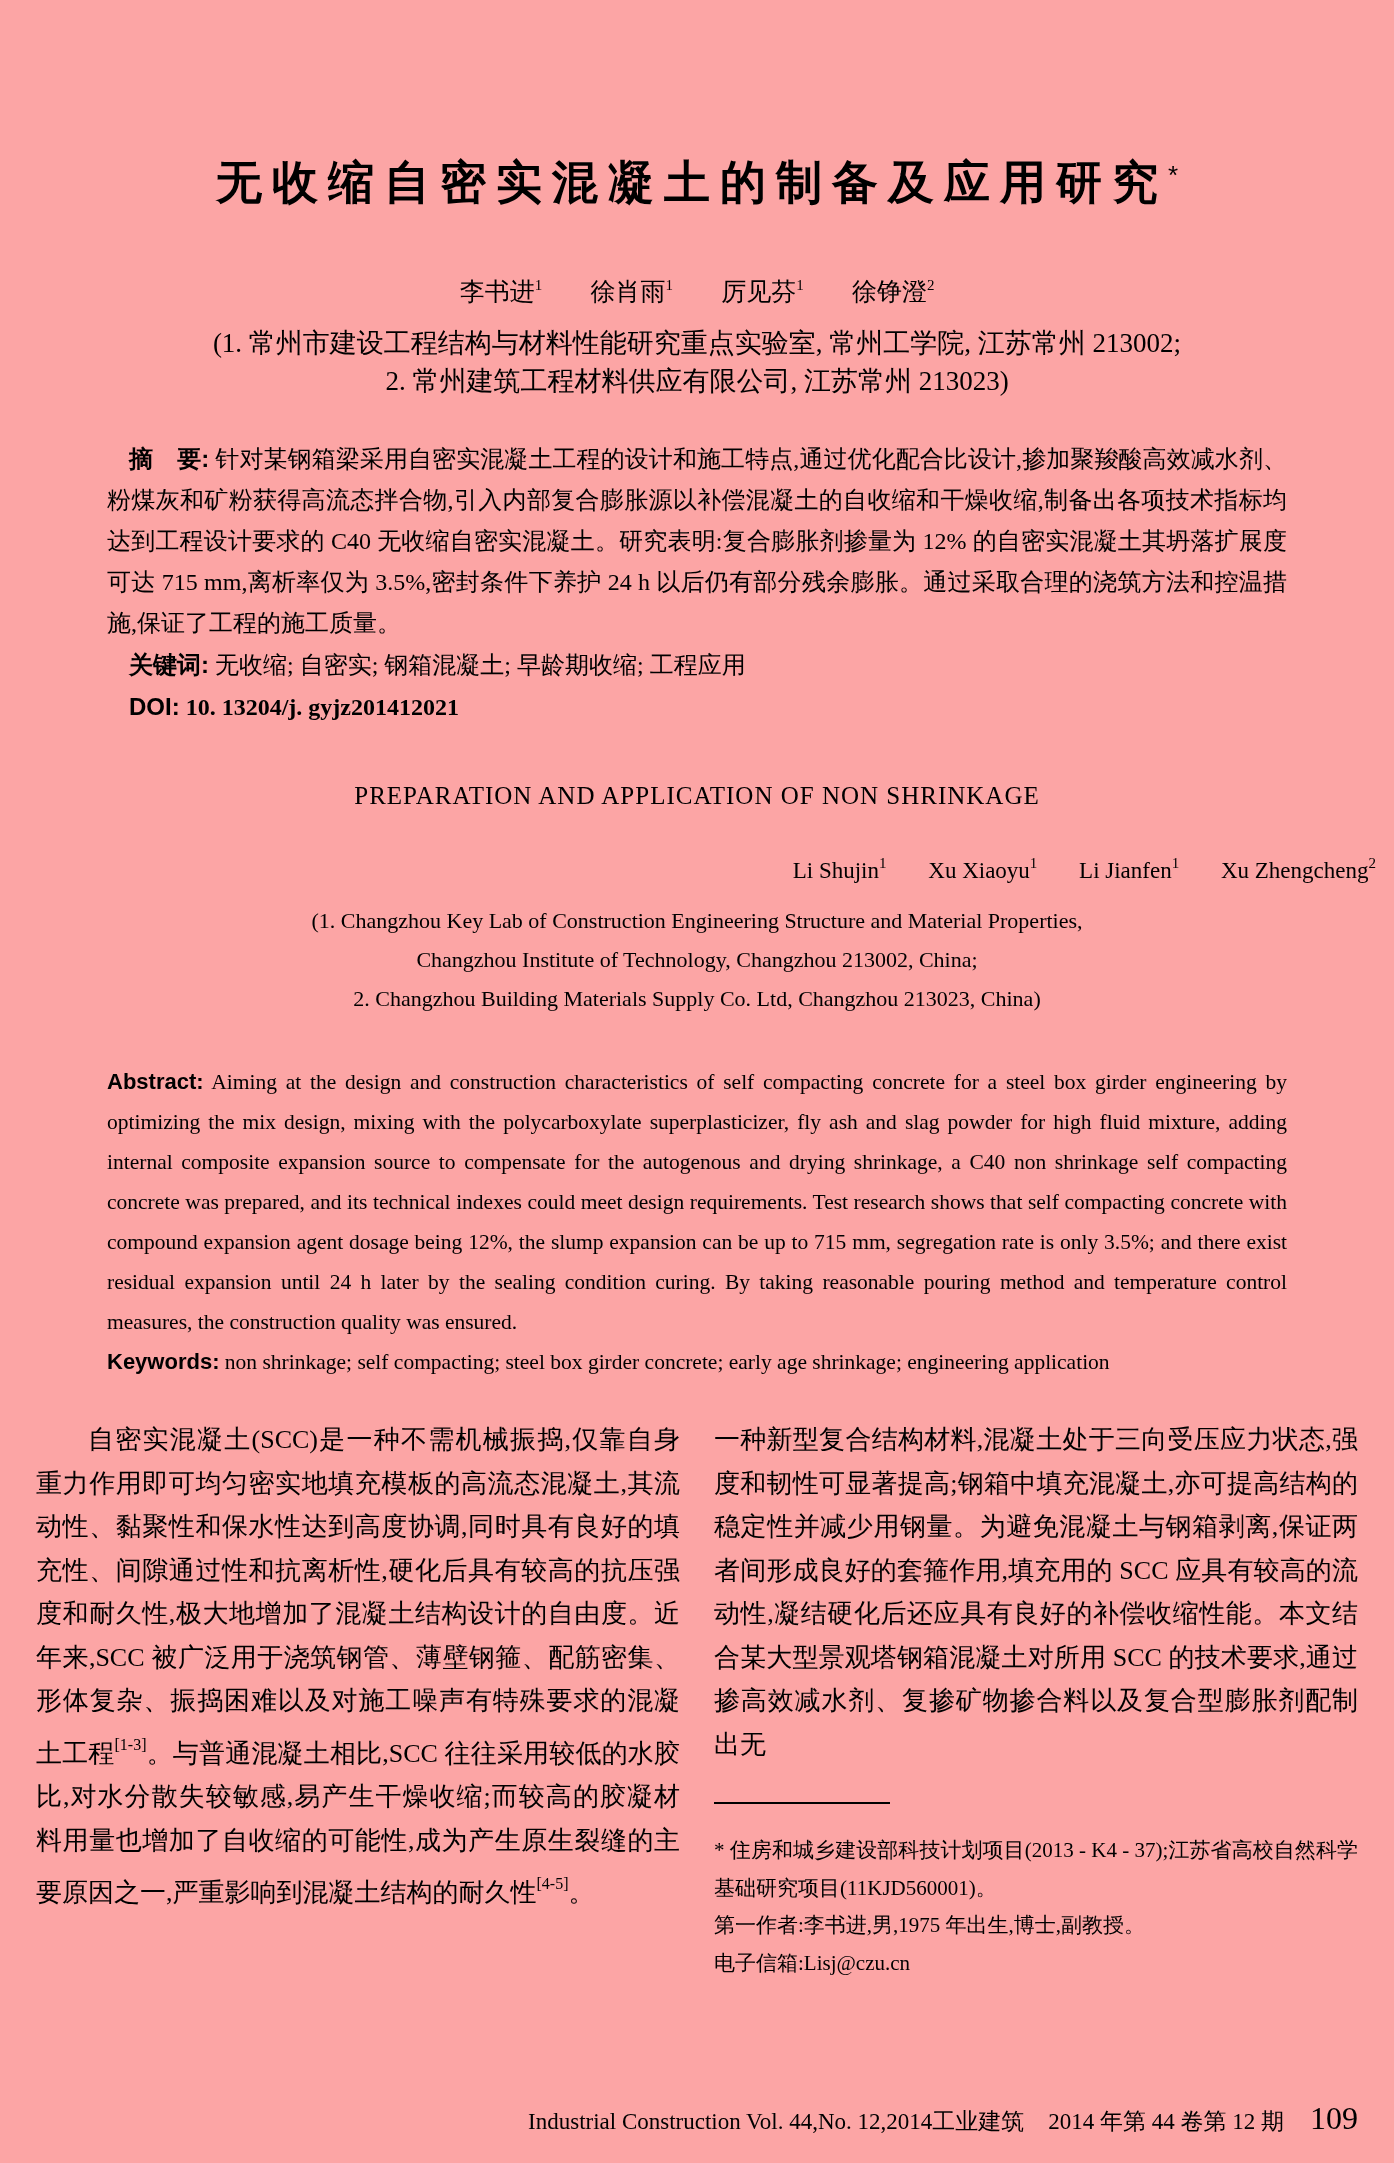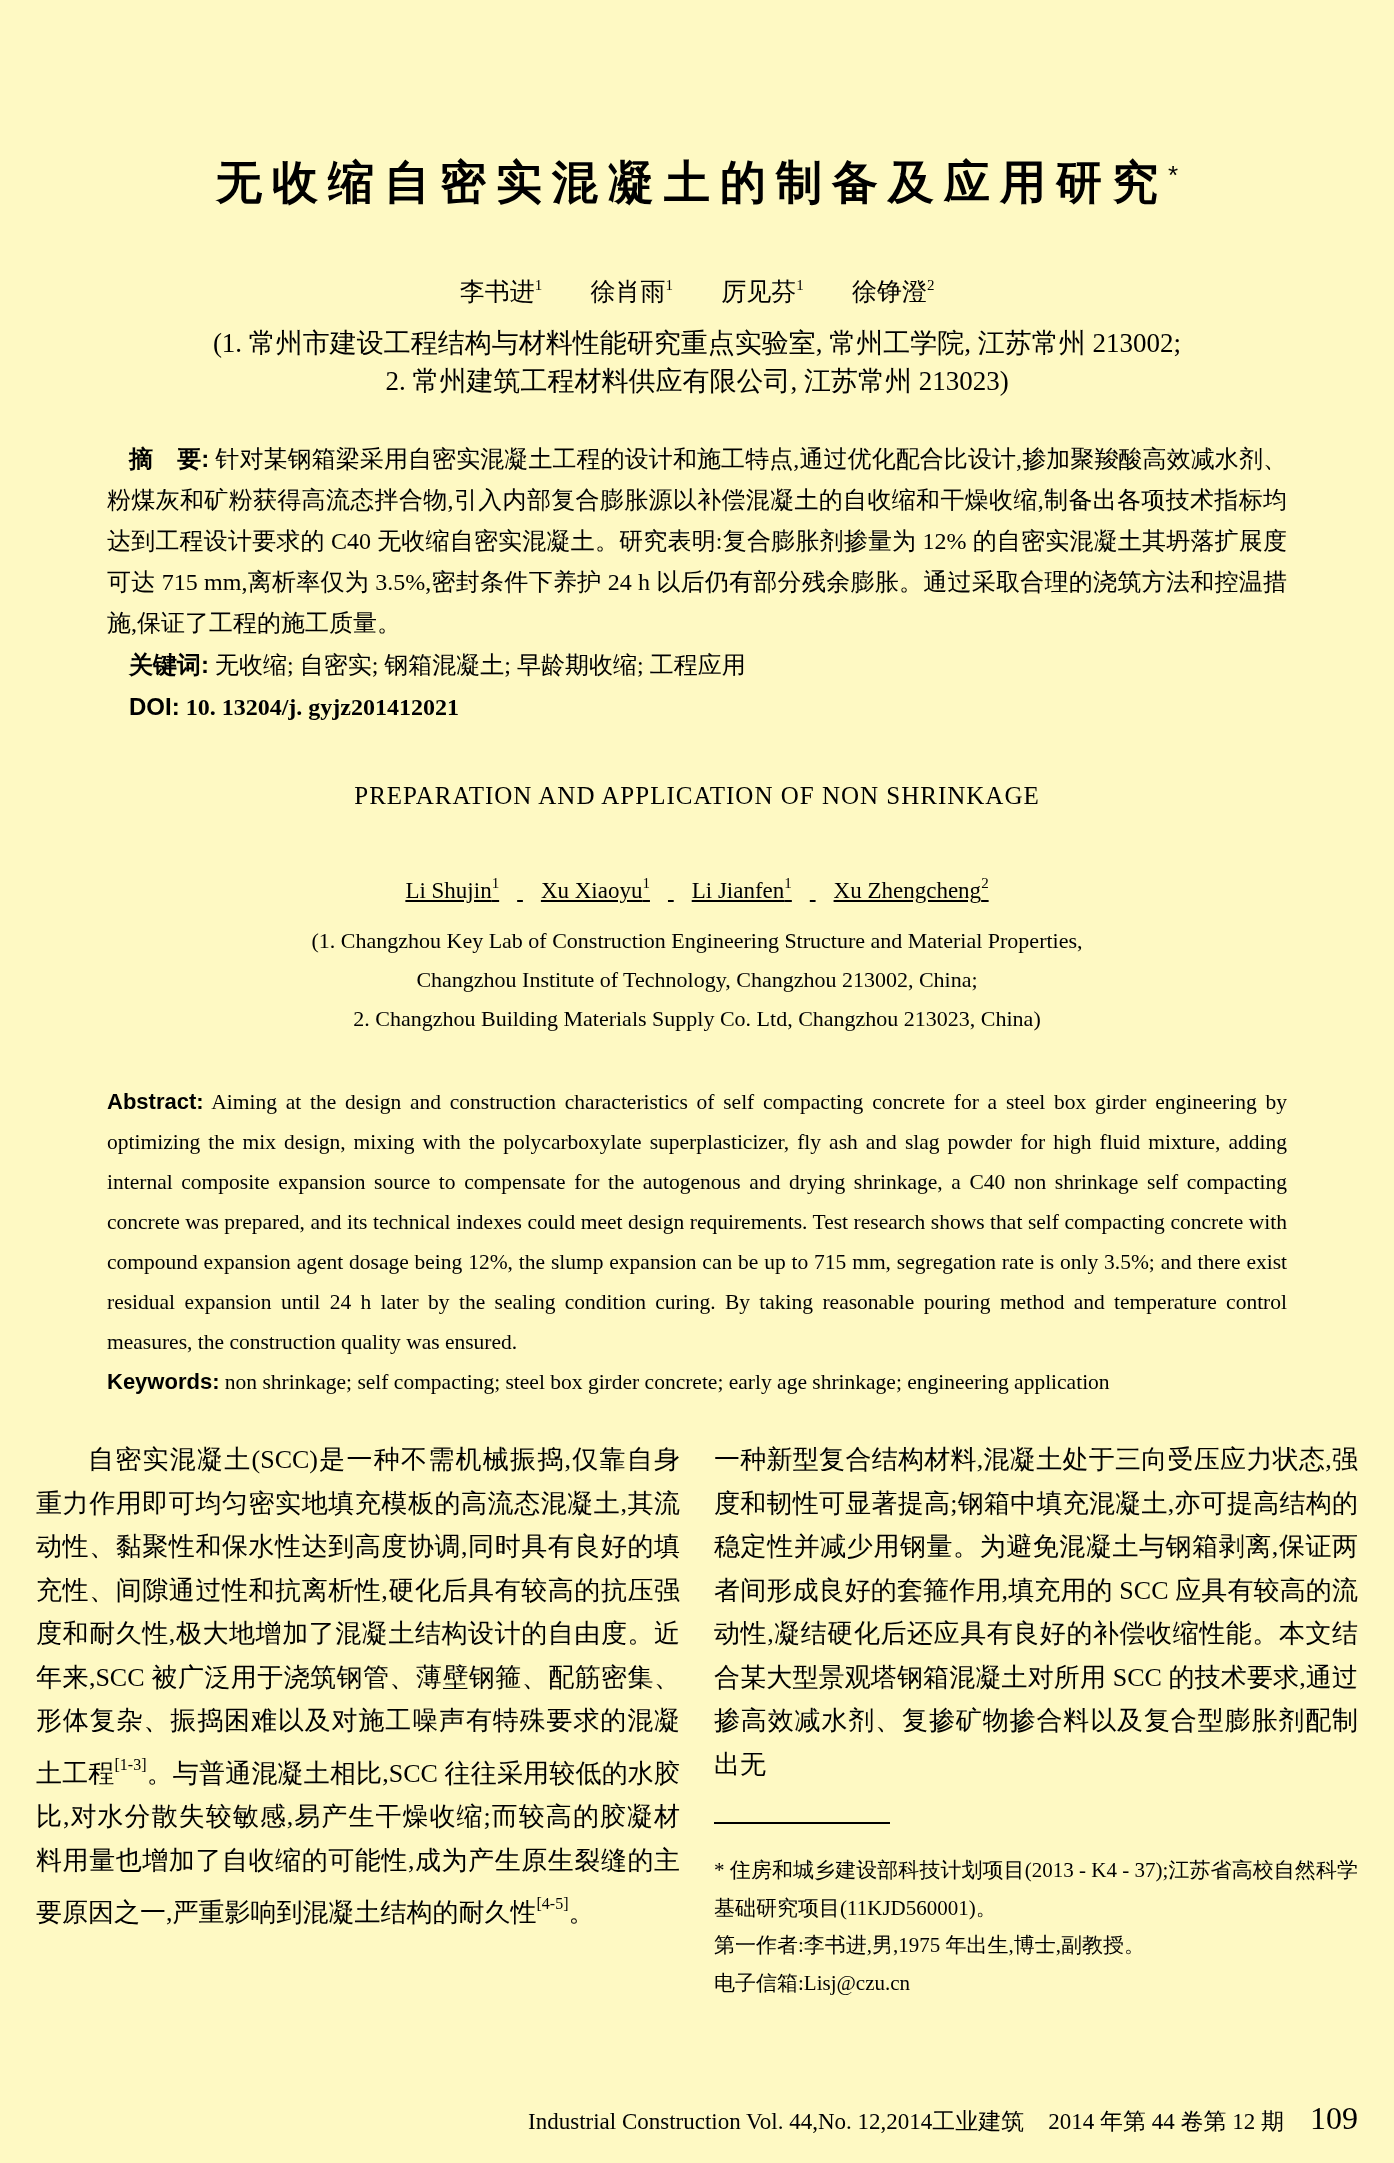--- a/index.html
+++ b/index.html
@@ -1,20 +1,20 @@
 <!DOCTYPE html>
 <html><head>
 <meta charset="utf-8">
 <style>
   html,body{margin:0;padding:0;background:#ffffff;}
   .page{
     position:relative;
     width:1394px;height:2163px;
     margin:0 auto;
-    background:#fef9c3;
+    background:#fca5a5;
     color:#000;
     font-family:"Liberation Serif","DejaVu Serif",serif;
     overflow:hidden;
   }
   
   .cn-title{
     margin-top:150px;
     text-align:center;
     font-family:"Liberation Sans","DejaVu Sans",sans-serif;
     font-weight:bold;
@@ -54,25 +54,24 @@
   
   .en-title{
     margin-top:44px;
     text-align:center;
     font-weight:normal;
     font-size:25px;
     line-height:47px;
     letter-spacing:1px;
   }
   .authors-en{
-    margin-top:48px;
-    text-align:center;
+    margin-top:28px;
+    text-align:right;
     font-size:23px;
     line-height:32px;
-    text-decoration:underline;
   }
   .affil-en{
     text-align:center;
     font-size:22px;
     line-height:39px;
   }
   .affil-en.first{margin-top:14px;}
   
   .abs-en{
     width:1180px;

